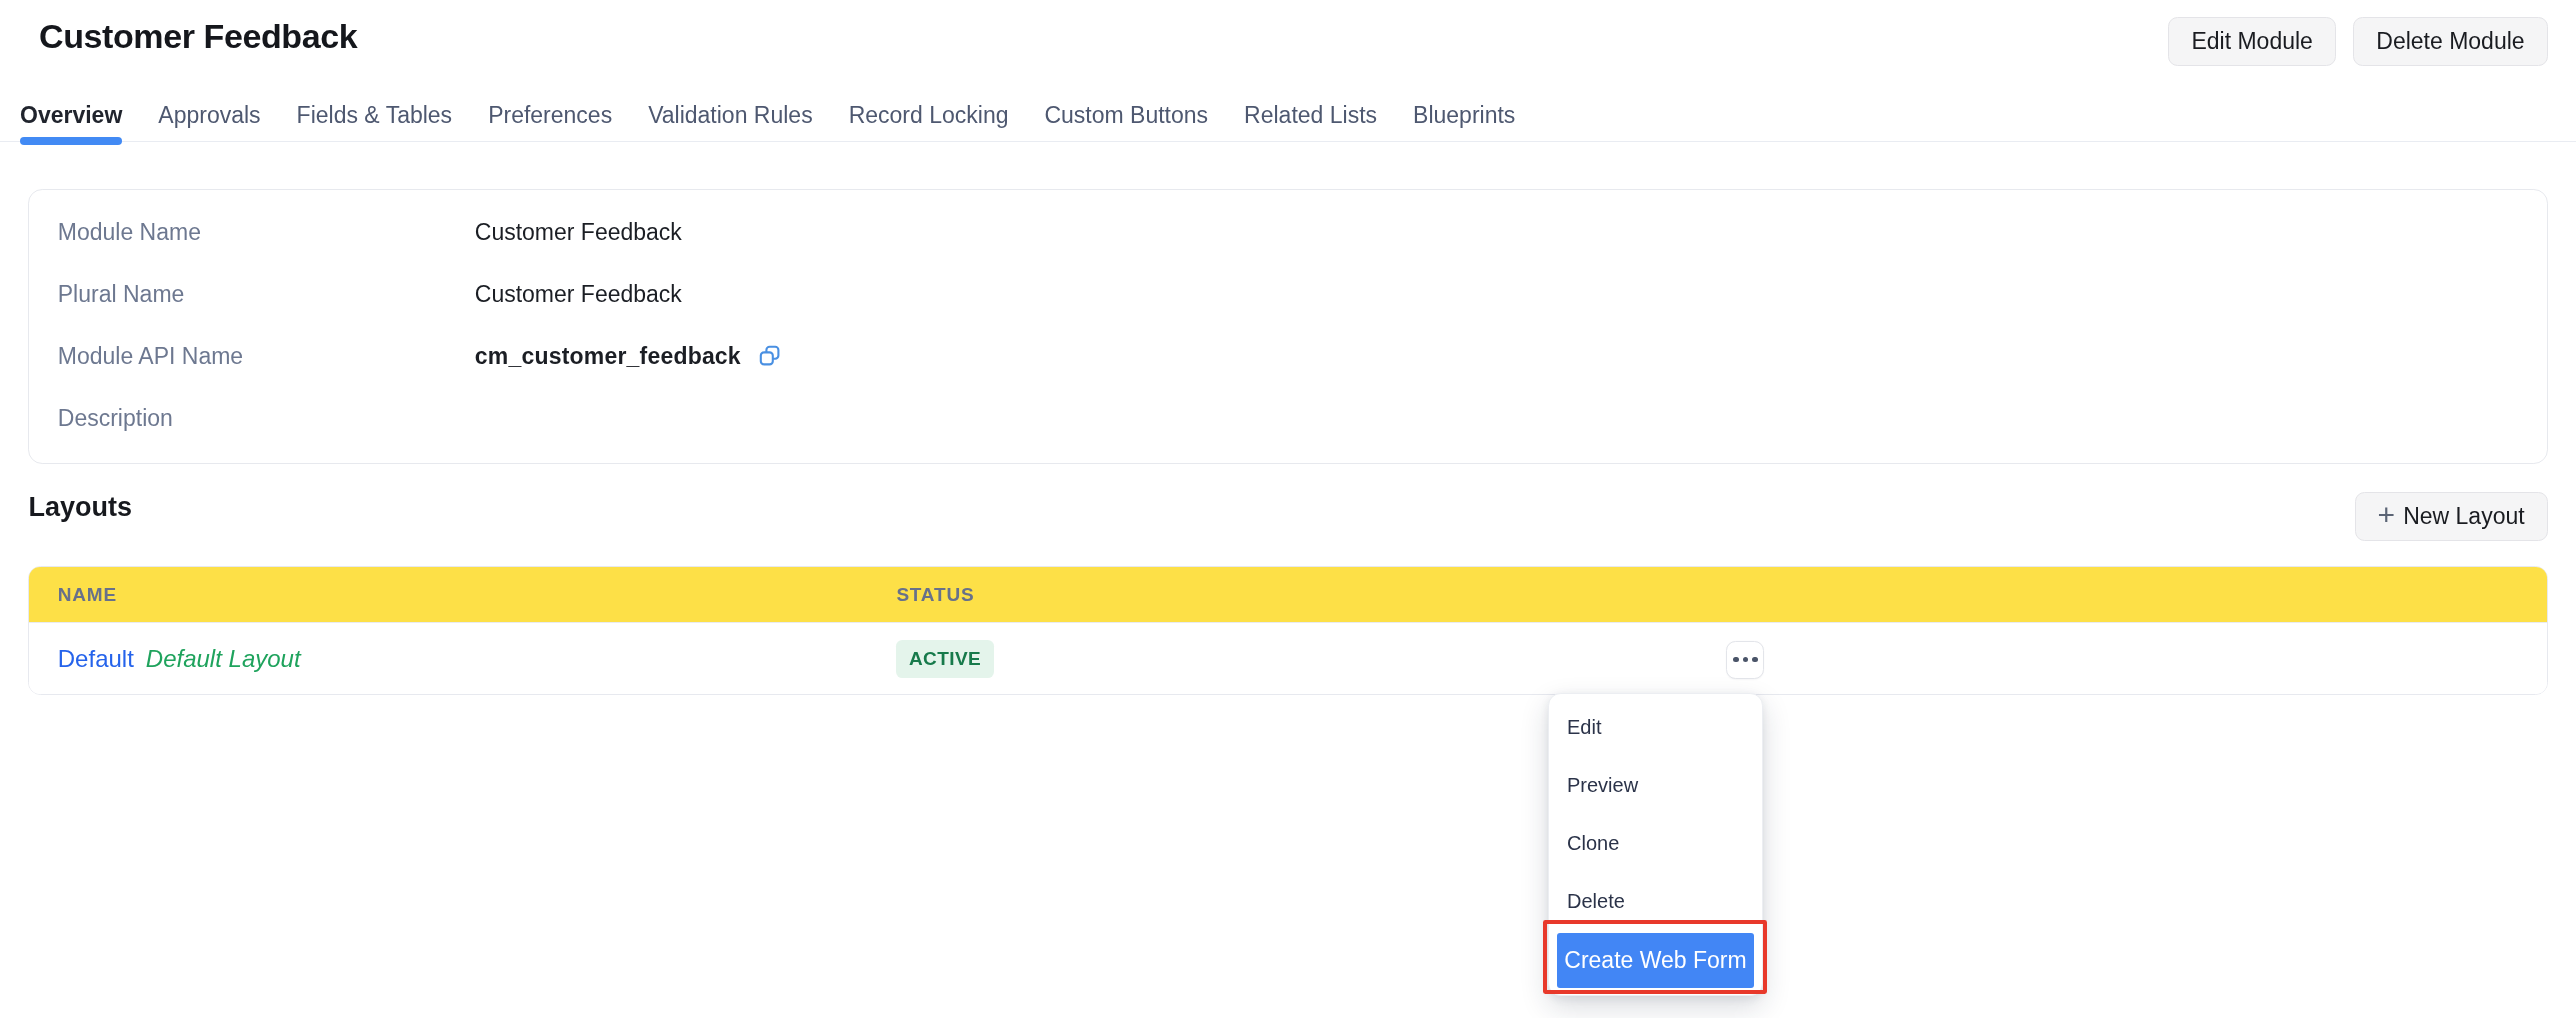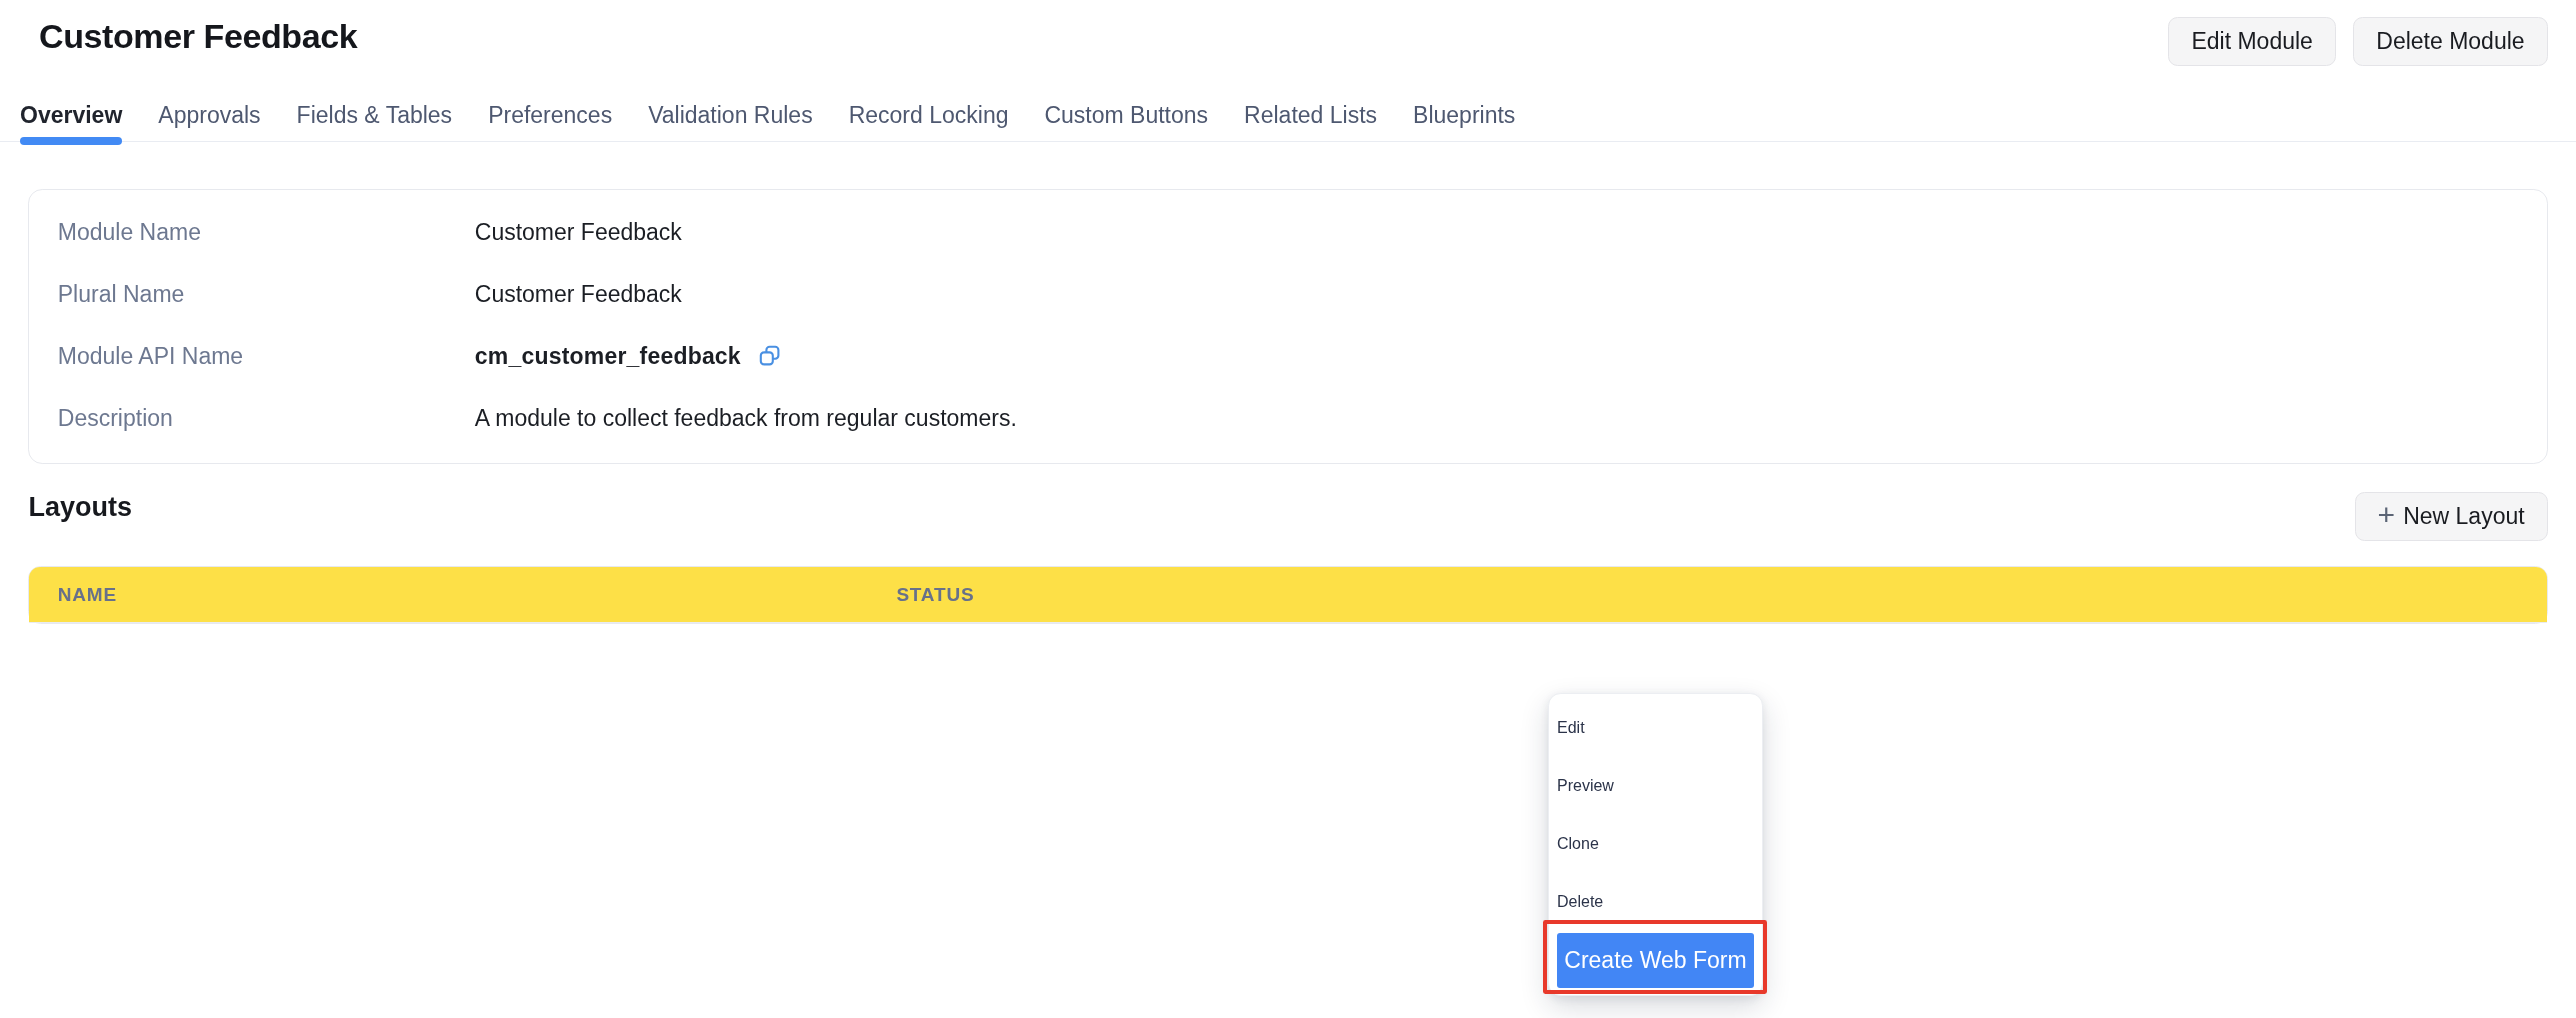--- a/index.html
+++ b/index.html
@@ -57,22 +57,22 @@
     background:#fff; border:1.6px solid #e3e5ea; border-radius:9.5px; cursor:pointer;
     display:flex; align-items:center; justify-content:center; gap:4px;
     box-shadow:0 0.8px 1.6px rgba(20,30,60,0.04); }
   .dot { width:5.5px; height:5.5px; border-radius:50%; background:#4a5468; }
 
   
   .menu { position:absolute; left:1548px; top:693px; width:215px; height:303px;
     background:#fff; border:0.8px solid #eceef2; border-radius:12.6px; z-index:20;
     box-shadow:0 11px 28.4px rgba(25,35,65,0.16), 0 2.4px 8px rgba(25,35,65,0.08);
     padding-top:4.7px; }
-  .menu-item { height:58px; display:flex; align-items:center; padding-left:8px;
-    font-size:16px; color:#2b3349; cursor:pointer; }
+  .menu-item { height:58px; display:flex; align-items:center; padding-left:18px;
+    font-size:20px; color:#2b3349; cursor:pointer; }
   .menu-primary { margin:2.4px 8px 0; height:55px; border-radius:3px;
     background:#4286f5; color:#ffffff; font-size:23px; font-weight:500;
     display:flex; align-items:center; justify-content:center; cursor:pointer; }
   .annotation-rect { position:absolute; left:1543px; top:920px; width:224px; height:74px;
     border:4.7px solid #e8392b; border-radius:2.4px; z-index:30; pointer-events:none; }
 </style>
 </head>
 <body>
 
 <div class="page-header">
@@ -111,37 +111,50 @@
       <span class="copy-btn">
         <svg viewBox="0 0 30 30" width="24" height="24" fill="none" stroke="#4a90e2" stroke-width="2.6" stroke-linejoin="round">
           <rect x="10.5" y="3.5" width="15" height="15" rx="4"></rect>
           <rect x="3.5" y="10.5" width="15" height="15" rx="4" fill="#ffffff"></rect>
         </svg>
       </span>
     </div>
   </div>
   <div class="info-row">
     <div class="info-label">Description</div>
-    <div class="info-value">A module to collect feedback from regular customers.</div>
   </div>
 </div>
 
 <div class="section-header">
   <div class="section-title">Layouts</div>
   <button class="btn-secondary">
     <span class="plus-glyph">+</span>
     <span>New Layout</span>
   </button>
 </div>
 
 <div class="layout-table">
   <div class="thead">
     <div class="th th-name">NAME</div>
     <div class="th th-status">STATUS</div>
   </div>
+  <div class="trow">
+    <div class="cell-name">
+      <span class="layout-link">Default</span>
+      <span class="layout-subtitle">Default Layout</span>
+    </div>
+    <span class="status-badge">ACTIVE</span>
+    <button class="ellipsis-btn">
+      <span style="display:flex; gap:4px;">
+        <span class="dot"></span>
+          <span class="dot"></span>
+          <span class="dot"></span>
+      </span>
+    </button>
+  </div>
 </div>
 
 <div class="menu">
   <div class="menu-item">Edit</div>
   <div class="menu-item">Preview</div>
   <div class="menu-item">Clone</div>
   <div class="menu-item">Delete</div>
   <div class="menu-primary">Create Web Form</div>
 </div>
 <div class="annotation-rect"></div>

